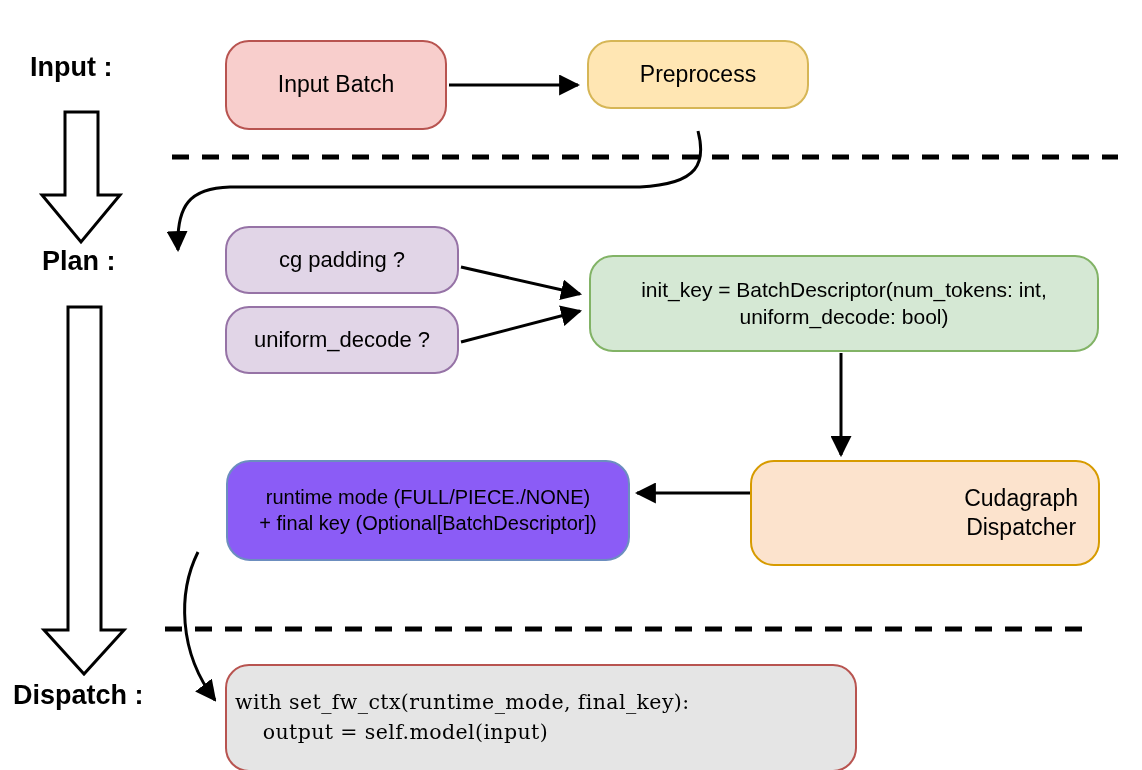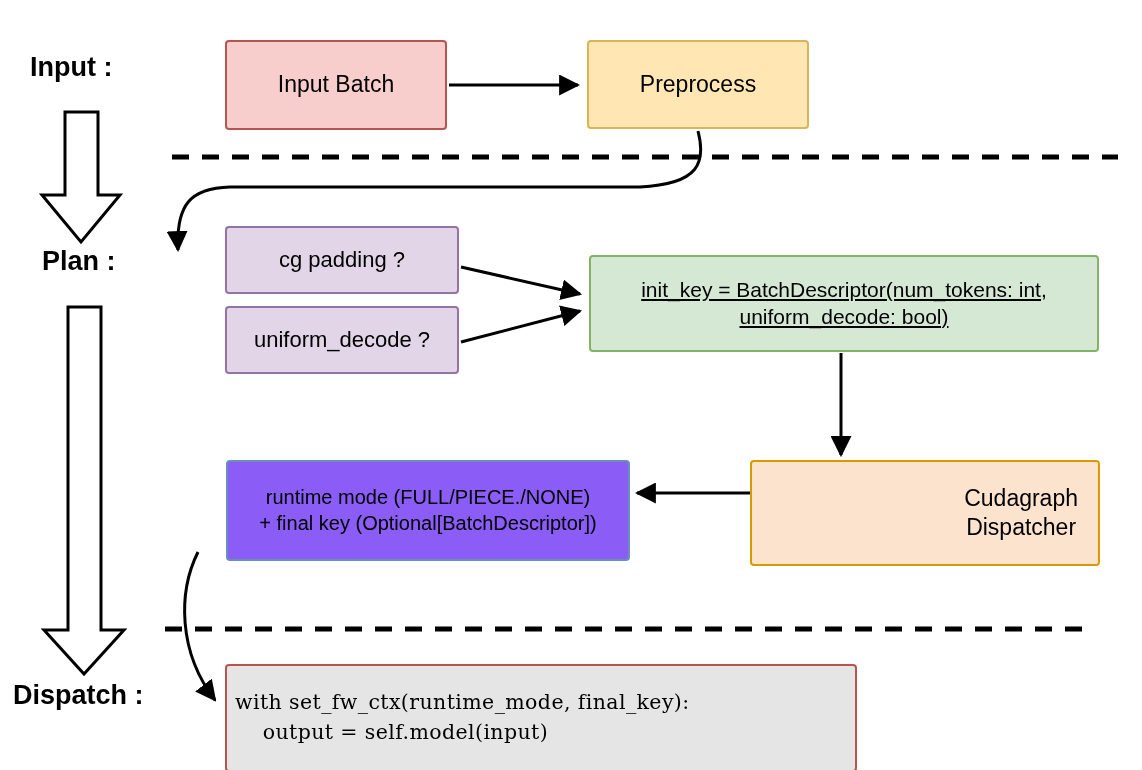--- a/index.html
+++ b/index.html
@@ -17,21 +17,21 @@
   }
   #edges{
     position:absolute;
     left:0;top:0;
     width:1142px;height:770px;
     pointer-events:none;
   }
   .node{
     position:absolute;
     box-sizing:border-box;
-    border-radius:4px;
+    border-radius:24px;
     border:2px solid #000;
     display:flex;
     align-items:center;
     justify-content:center;
     text-align:center;
     color:#000000;
     line-height:1.28;
     white-space:pre-line;
   }
   .stage-label{
@@ -42,40 +42,39 @@
     white-space:nowrap;
   }
 
   
   #node-input-batch{
     left:225px; top:28px; width:222px; height:90px;
     background:#f8cecc; border-color:#b85450;
     font-size:23px;
   }
   #node-preprocess{
-    left:587px; top:28px; width:222px; height:89px;
+    left:587px; top:28px; width:222px; height:69px;
     background:#ffe6b3; border-color:#d6b656;
     font-size:23px;
   }
   #node-cg-padding{
     left:225px; top:214px; width:234px; height:68px;
     background:#e1d5e7; border-color:#9673a6;
     font-size:22px;
   }
   #node-uniform-decode{
     left:225px; top:294px; width:234px; height:68px;
     background:#e1d5e7; border-color:#9673a6;
     font-size:22px;
   }
   #node-init-key{
     left:589px; top:243px; width:510px; height:97px;
     background:#d5e8d4; border-color:#82b366;
     font-size:21px;
     padding:0 10px;
-    text-decoration:underline;
   }
   #node-runtime-mode{
     left:226px; top:448px; width:404px; height:101px;
     background:#8b5cf6; border-color:#6c8ebf;
     font-size:20px;
   }
   #node-cudagraph-dispatcher{
     left:750px; top:448px; width:350px; height:106px;
     background:#fce3cd; border-color:#d79b00;
     font-size:23px;

